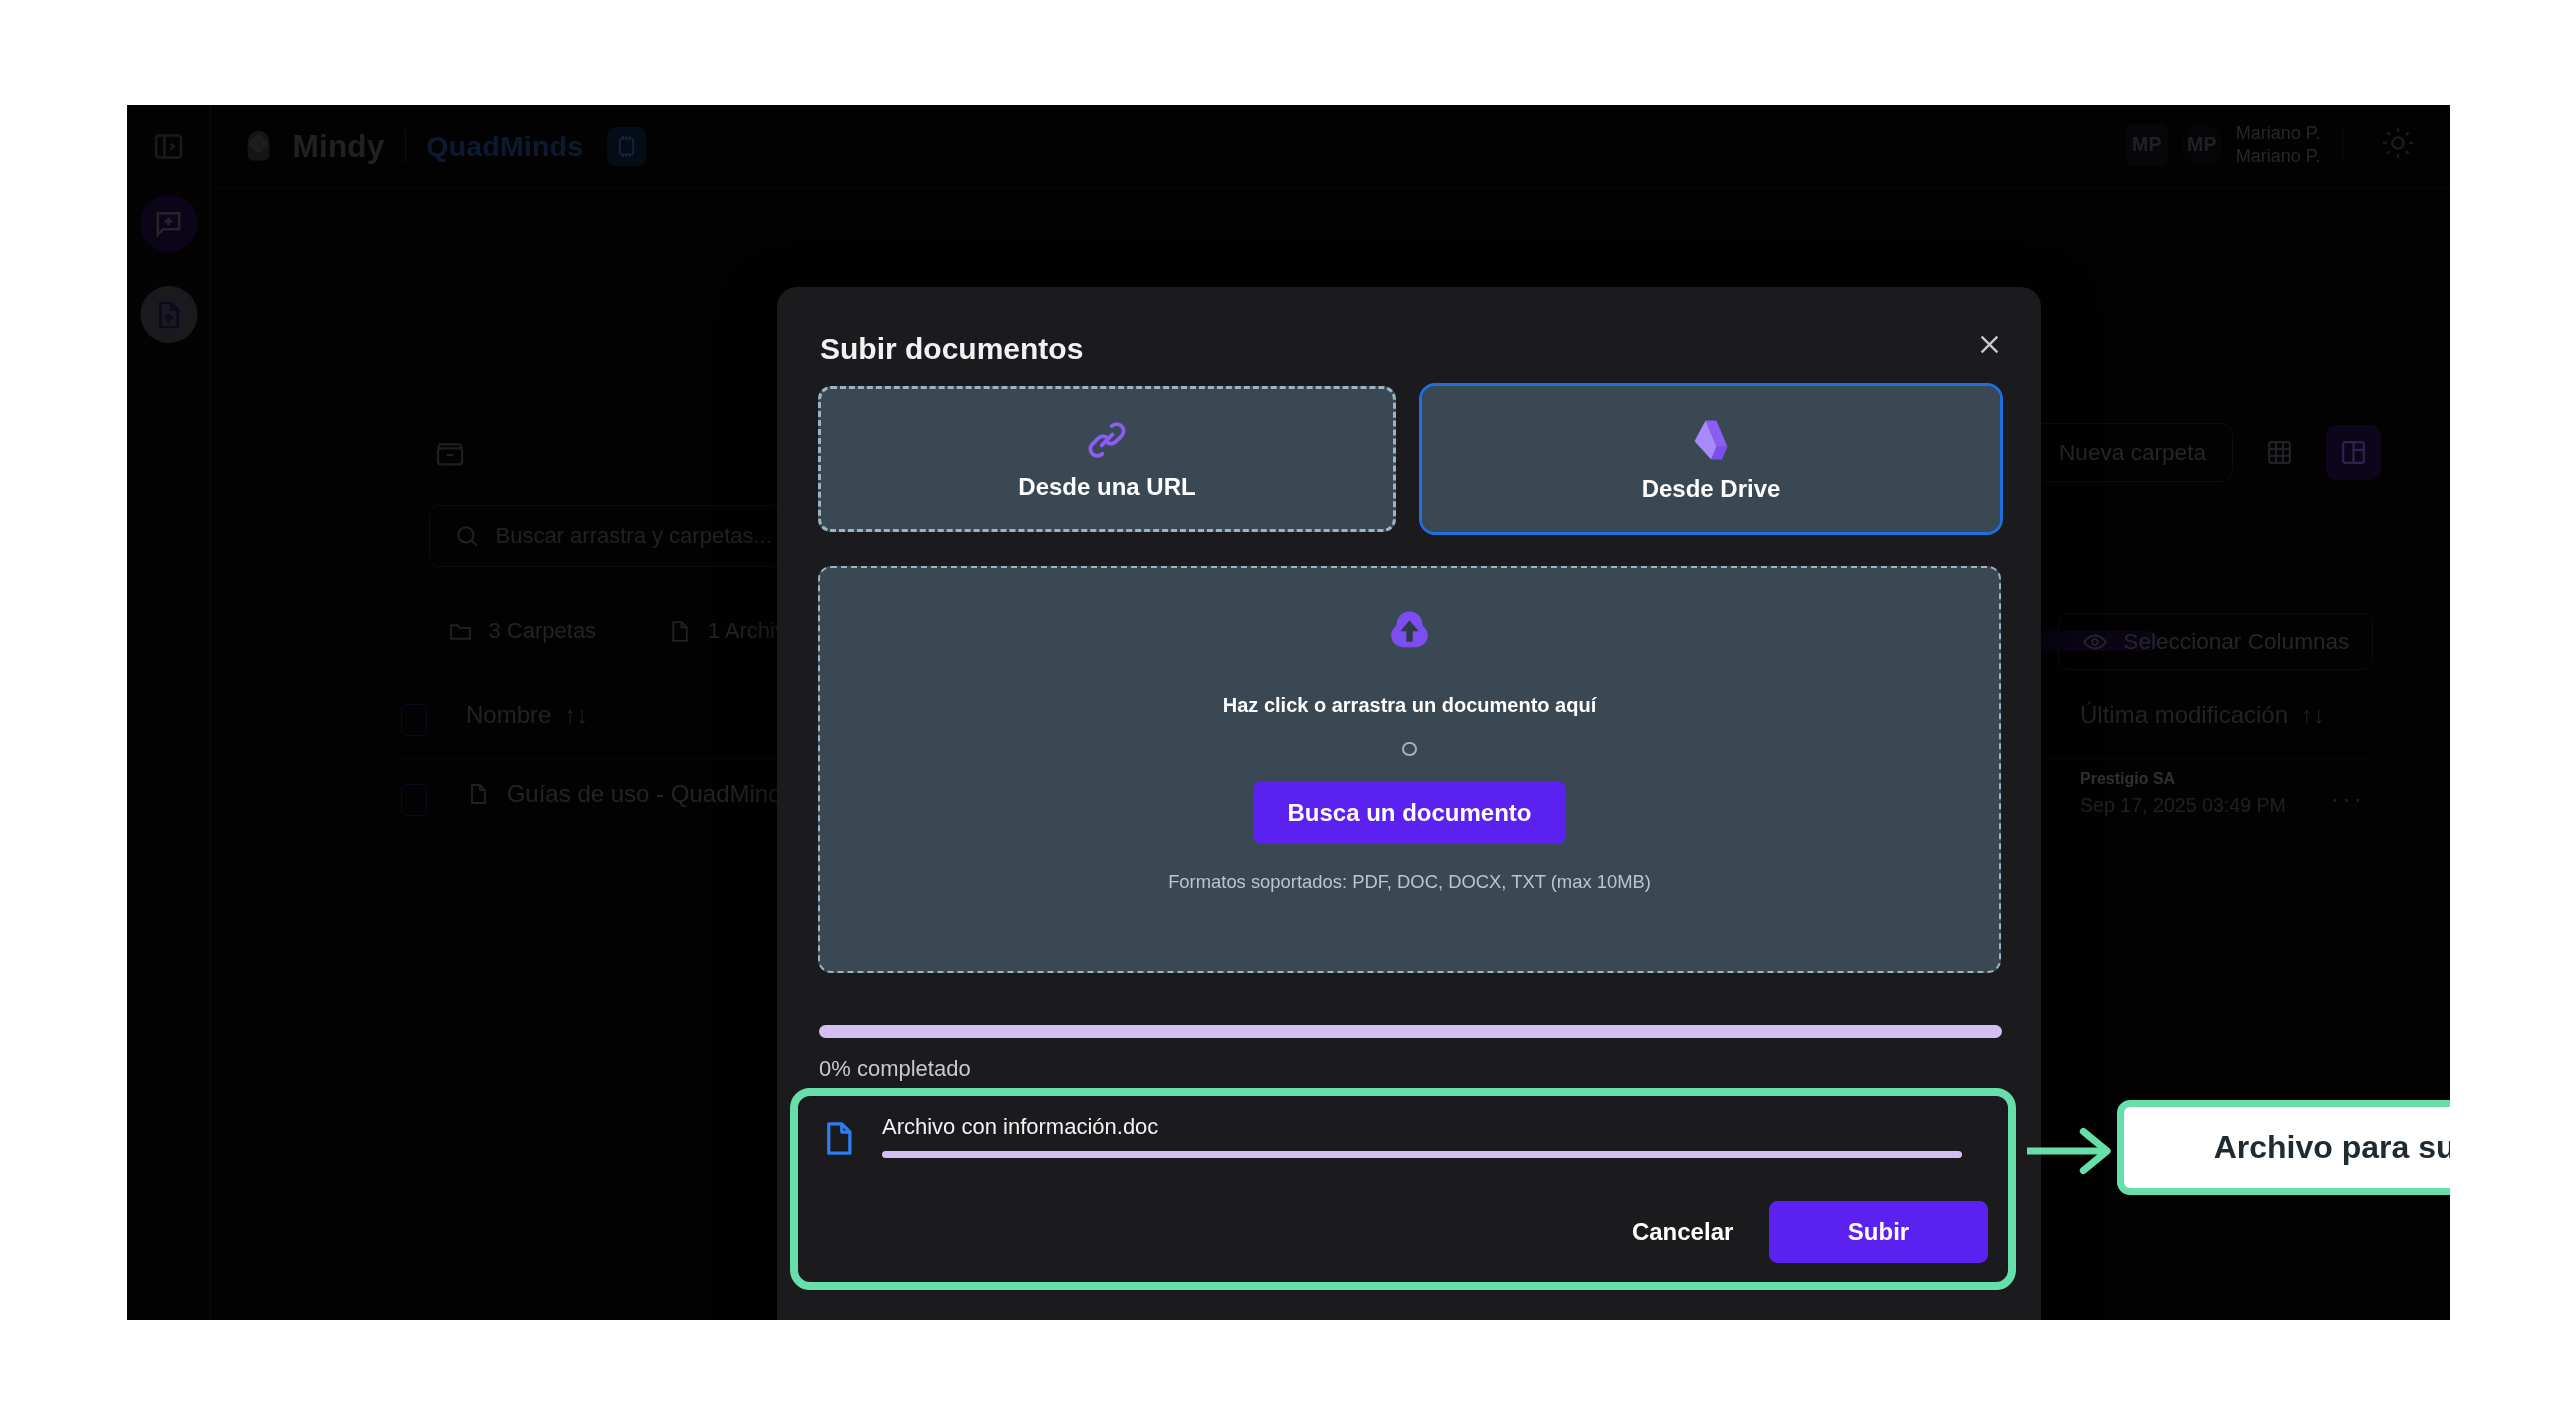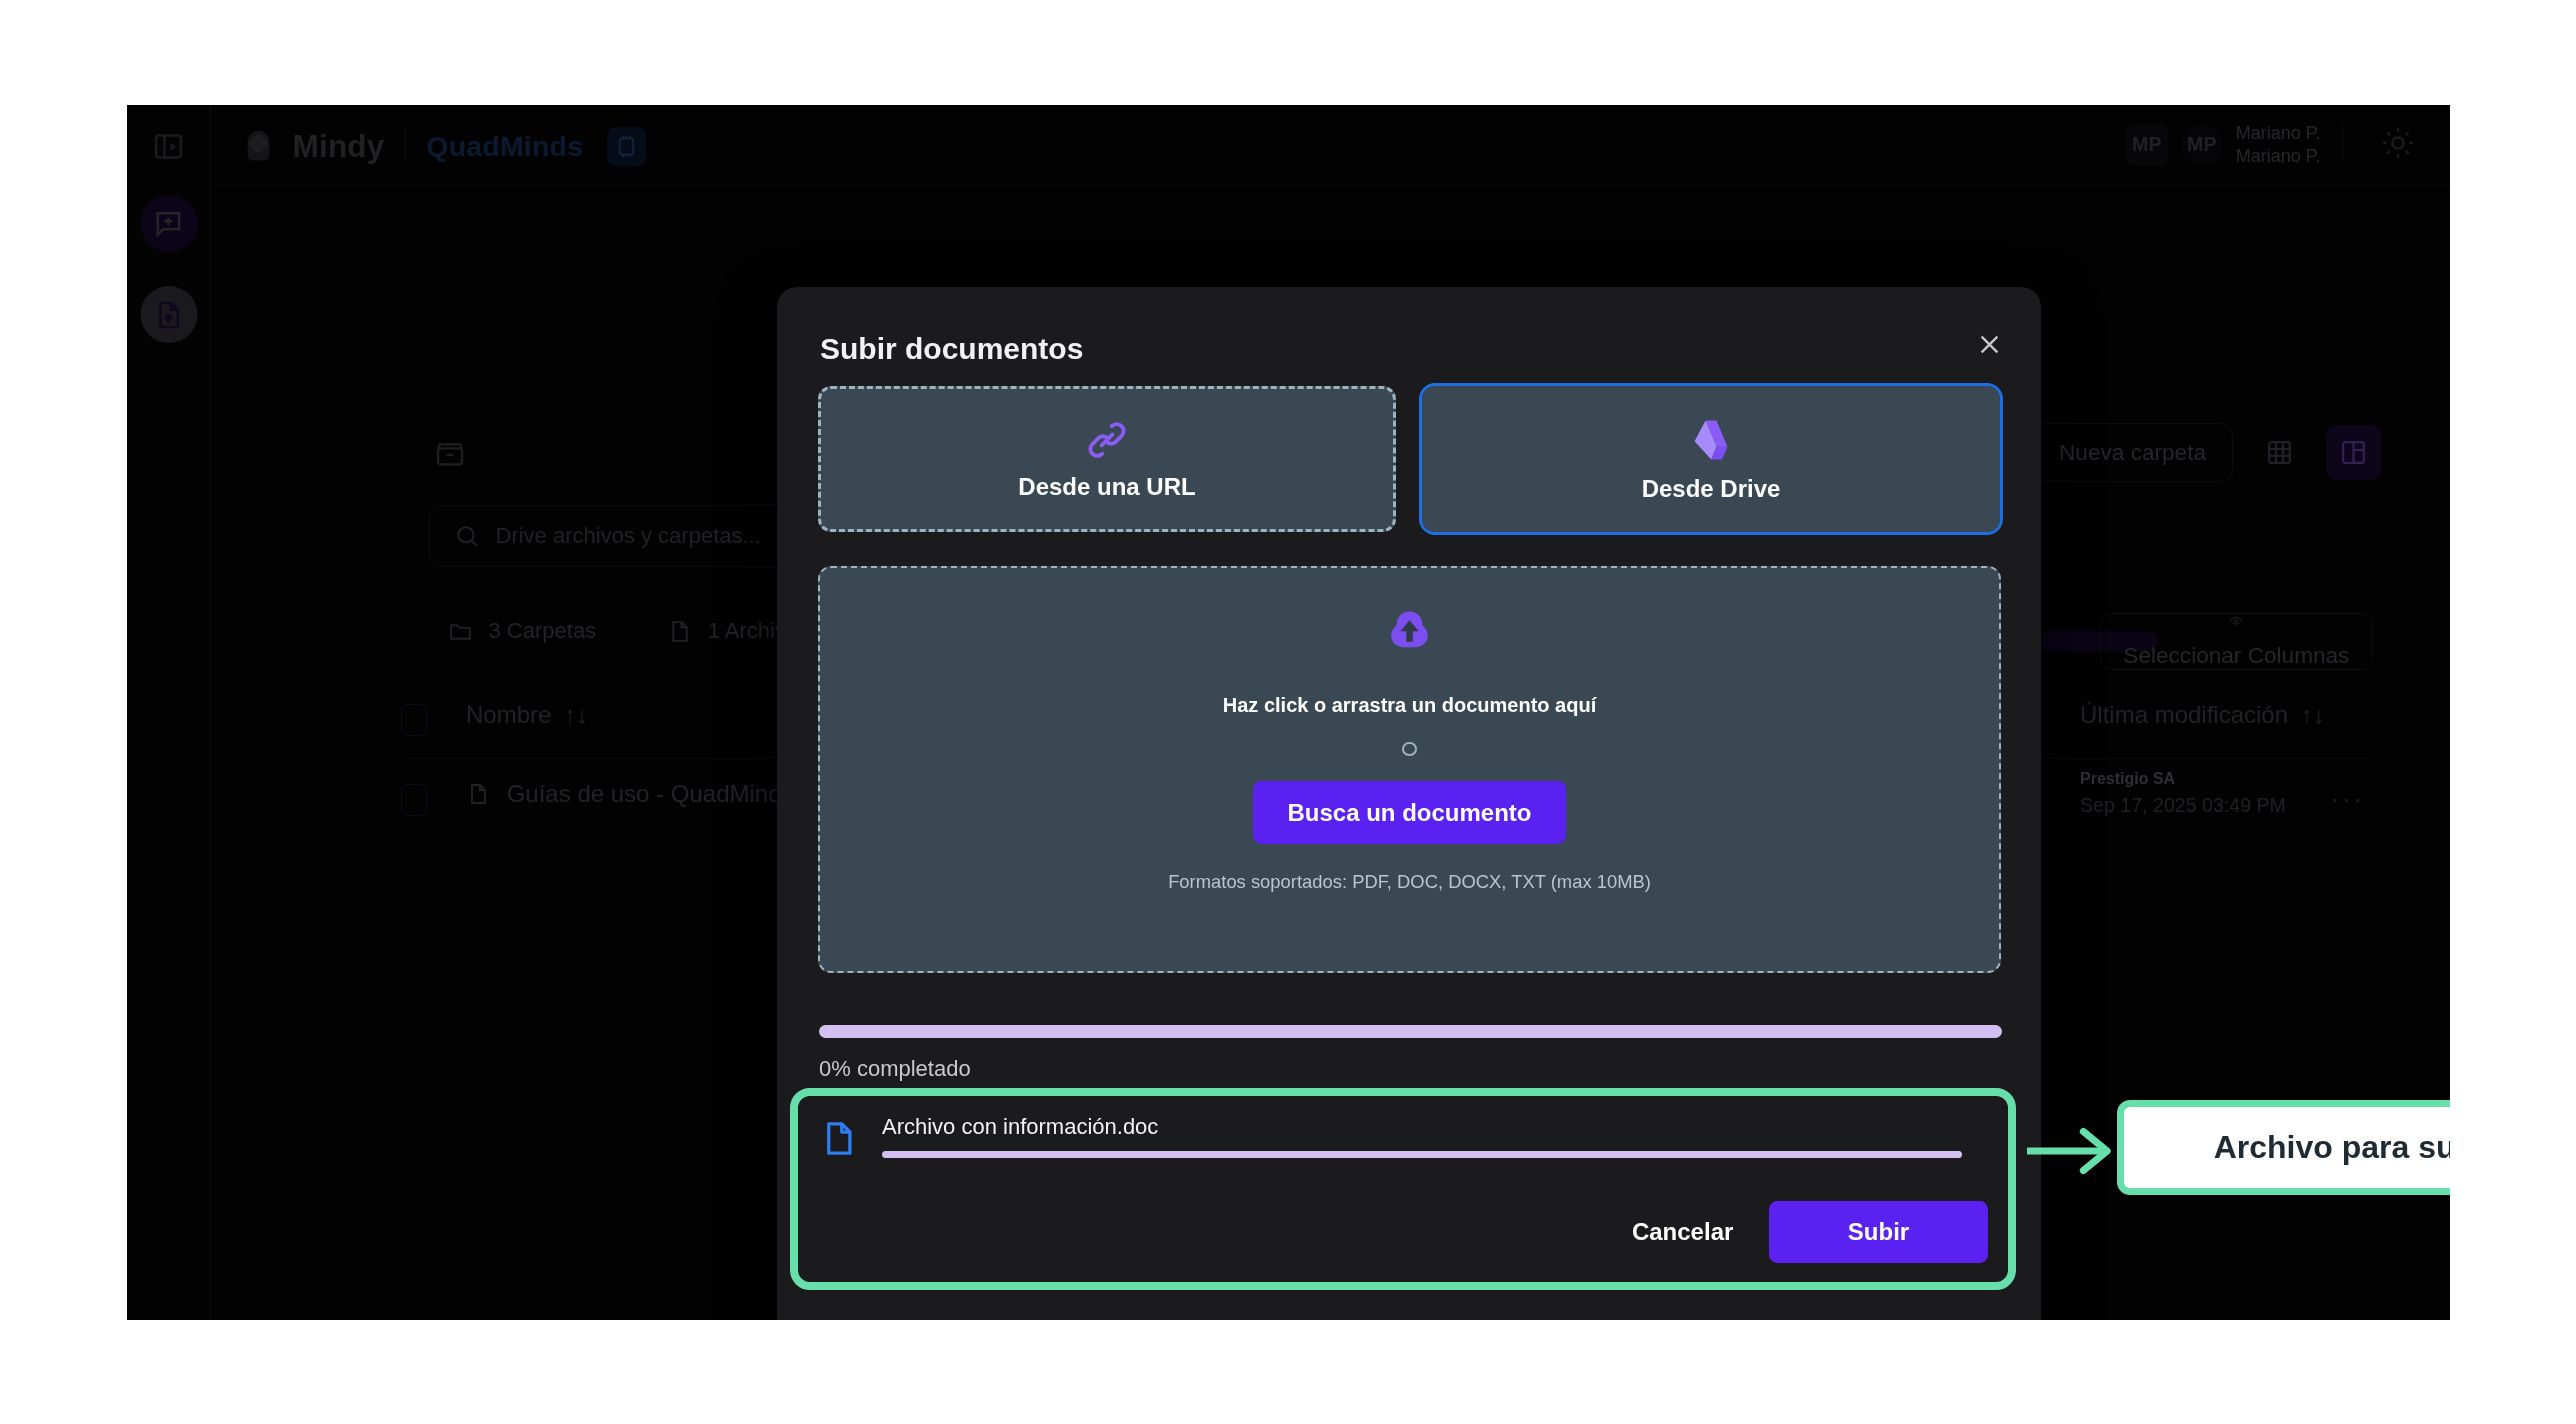--- a/index.html
+++ b/index.html
@@ -112,21 +112,21 @@
   .icon-btn.active { background: #1d0d3b; }
 
   #purple-pill {
     position: absolute; left: 1909px; top: 526px;
     width: 122px; height: 20px; border-radius: 10.7px; background: #17092f;
   }
   #select-columns {
     position: absolute; right: 77px; top: 508px;
     height: 57px; border: 1.2px solid #1d1d24; border-radius: 10.7px;
     display: flex; align-items: center; gap: 15.5px; padding: 0 22.6px;
-    font-size: 22.6px; color: #55555e; white-space: nowrap; flex-direction: column;
+    font-size: 22.6px; color: #55555e; white-space: nowrap;
   }
 
   
   #table-head {
     position: absolute; left: 274px; right: 77px; top: 583px; height: 71px;
     border-bottom: 1.2px solid #141418;
   }
   .head-cell { position: absolute; display: flex; align-items: center; gap: 13px;
                font-size: 24px; color: #4c4c55; top: 13px; }
   .row-check {
@@ -325,21 +325,21 @@
       <rect x="3" y="7" width="18" height="12" rx="2"></rect>
       <line x1="9.5" y1="12" x2="14.5" y2="12"></line>
     </svg>
   </div>
 
   <div id="search-box">
     <svg width="26" height="26" viewBox="0 0 24 24" fill="none" stroke="#4c4c55" stroke-width="1.8">
       <circle cx="11" cy="11" r="7"></circle>
         <line x1="16.2" y1="16.2" x2="21" y2="21"></line>
     </svg>
-    <span id="search-placeholder">Drive archivos y carpetas...</span>
+    <span id="search-placeholder">Buscar arrastra y carpetas...</span>
   </div>
 
   <div id="counts">
     <div class="count-item">
       <svg width="25" height="25" viewBox="0 0 24 24" fill="none" stroke="#4a4a54" stroke-width="1.8">
         <path d="M3 6h6l2 2.5h10V19H3z"></path>
       </svg>
       <span>3 Carpetas</span>
     </div>
     <div class="count-item">

